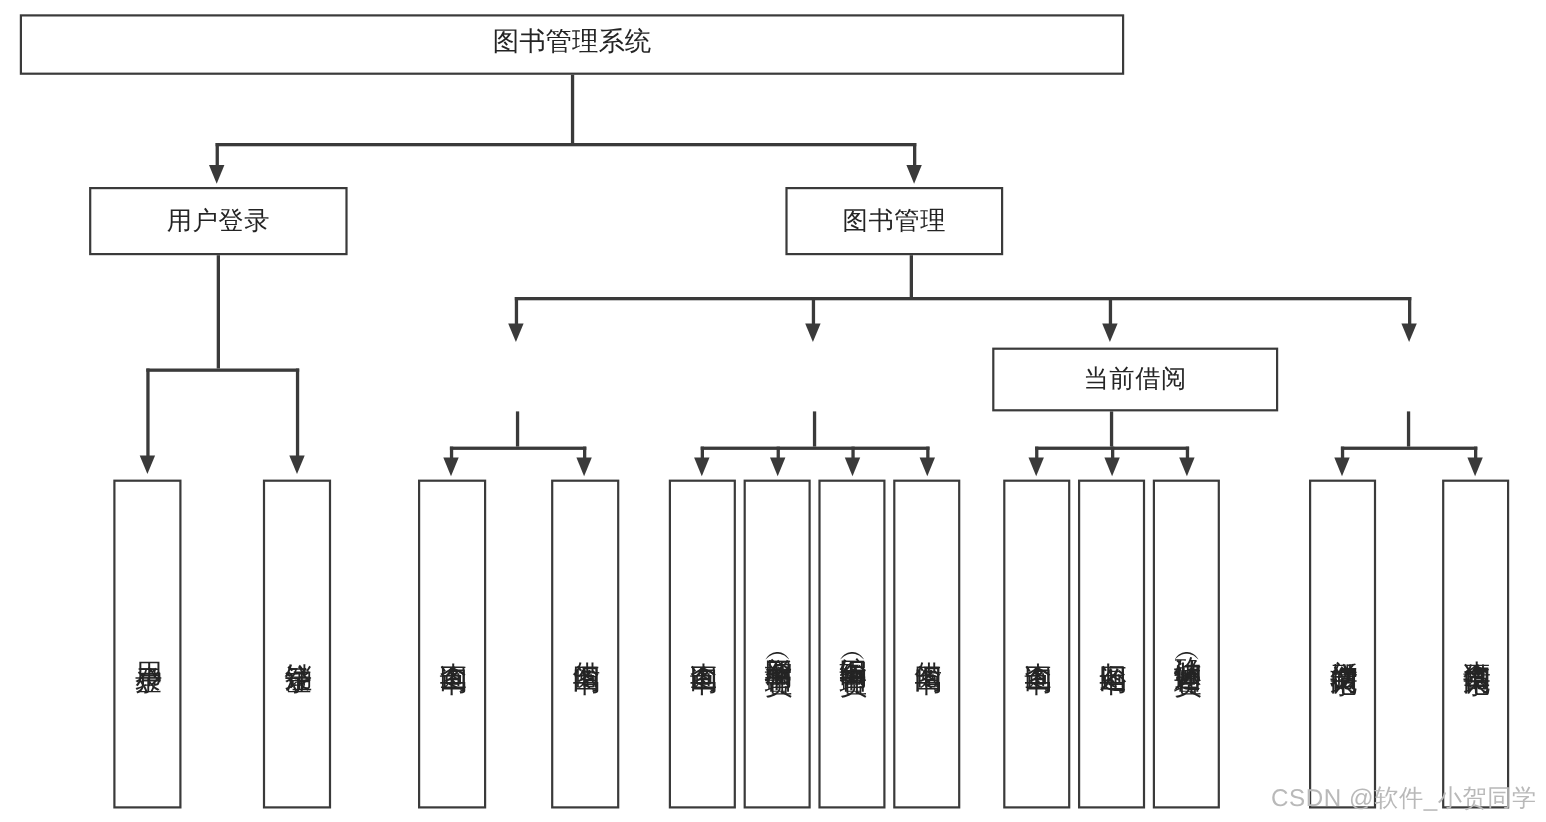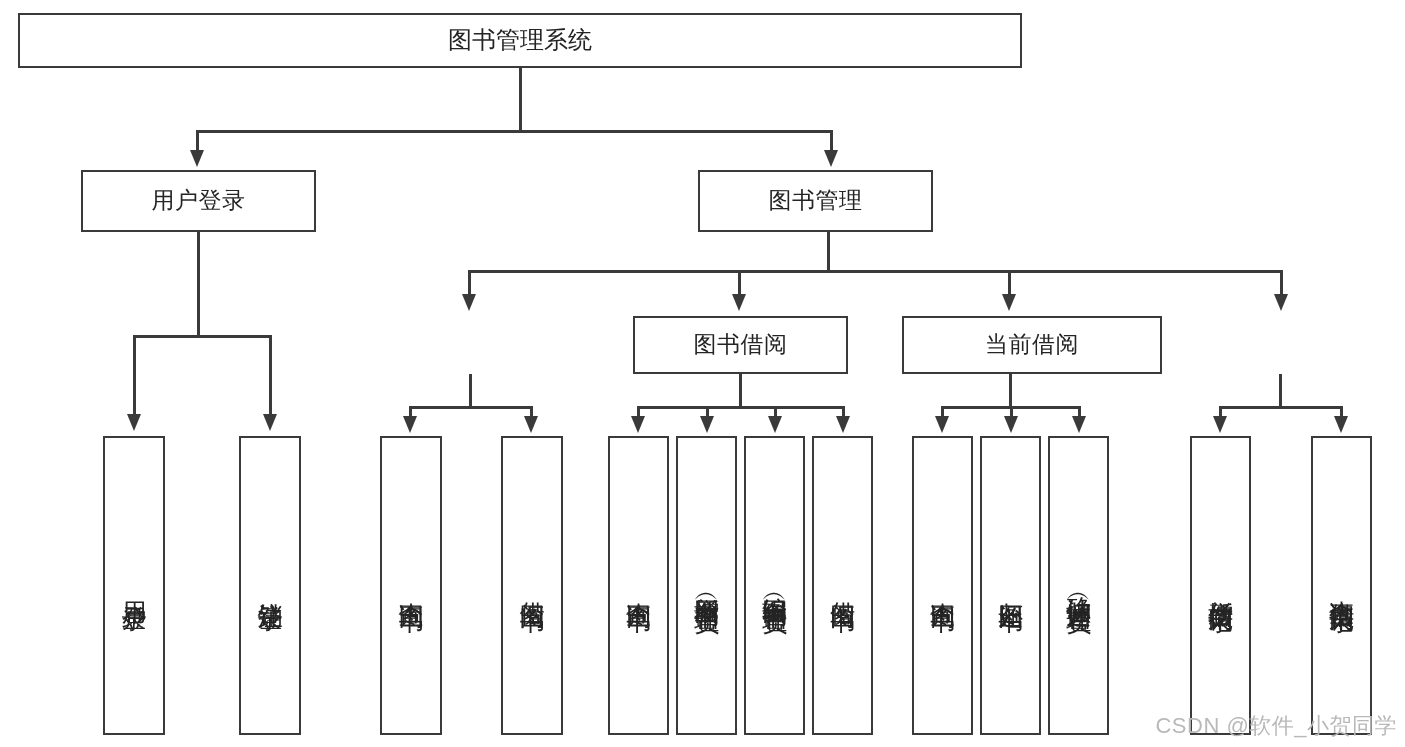--- a/index.html
+++ b/index.html
@@ -30,20 +30,21 @@
     color: #242424;
     line-height: 1.12;
   }
   .box.h {
     font-size: 23px;
     letter-spacing: 0.5px;
     white-space: nowrap;
   }
   .box.root {
     font-size: 24px;
+    font-family: Liberation Mono, monospace;
   }
   
   .box.v {
     writing-mode: vertical-rl;
     text-orientation: upright;
     font-size: 25px;
     letter-spacing: 2px;
     align-items: center;
     justify-content: center;
     padding: 6px 0;
@@ -96,21 +97,21 @@
   <div class="ln h" style="left:196px; top:130px; width:637px;"></div>
 
   <div class="ln v" style="left:196px; top:130px; height:26px;"></div>
   <div class="arrow" style="left:190px; top:150px;"></div>
   <div class="ln v" style="left:830px; top:130px; height:26px;"></div>
   <div class="arrow" style="left:824px; top:150px;"></div>
 
   <div class="box h" style="left:81px; top:170px; width:235px; height:62px;">
     <span>用户登录</span>
   </div>
-  <div class="box h" style="left:698px; top:170px; width:235px; height:62px;">
+  <div class="box h" style="left:714px; top:170px; width:198px; height:62px;">
     <span>图书管理</span>
   </div>
 
   <div class="ln v" style="left:197px; top:232px; height:103px;"></div>
   <div class="ln h" style="left:133px; top:335px; width:139px;"></div>
   <div class="ln v" style="left:133px; top:335px; height:83px;"></div>
   <div class="arrow" style="left:127px; top:414px;"></div>
   <div class="ln v" style="left:269px; top:335px; height:83px;"></div>
   <div class="arrow" style="left:263px; top:414px;"></div>
 
@@ -126,23 +127,20 @@
 
   <div class="ln v" style="left:468px; top:270px; height:28px;"></div>
   <div class="arrow" style="left:462px; top:294px;"></div>
   <div class="ln v" style="left:738px; top:270px; height:28px;"></div>
   <div class="arrow" style="left:732px; top:294px;"></div>
   <div class="ln v" style="left:1008px; top:270px; height:28px;"></div>
   <div class="arrow" style="left:1002px; top:294px;"></div>
   <div class="ln v" style="left:1280px; top:270px; height:28px;"></div>
   <div class="arrow" style="left:1274px; top:294px;"></div>
 
-  <div class="box h" style="left:633px; top:316px; width:215px; height:58px;">
-    <span>图书借阅</span>
-  </div>
   <div class="box h" style="left:902px; top:316px; width:260px; height:58px;">
     <span>当前借阅</span>
   </div>
 
   <div class="ln v" style="left:469px; top:374px; height:32px;"></div>
   <div class="ln h" style="left:409px; top:406px; width:124px;"></div>
   <div class="ln v" style="left:409px; top:406px; height:14px;"></div>
   <div class="arrow" style="left:403px; top:416px;"></div>
   <div class="ln v" style="left:530px; top:406px; height:14px;"></div>
   <div class="arrow" style="left:524px; top:416px;"></div>

